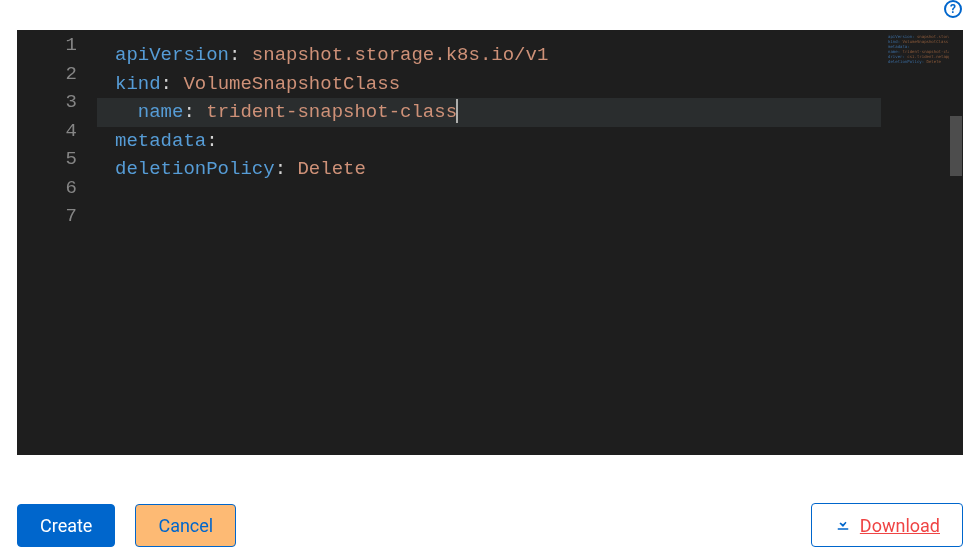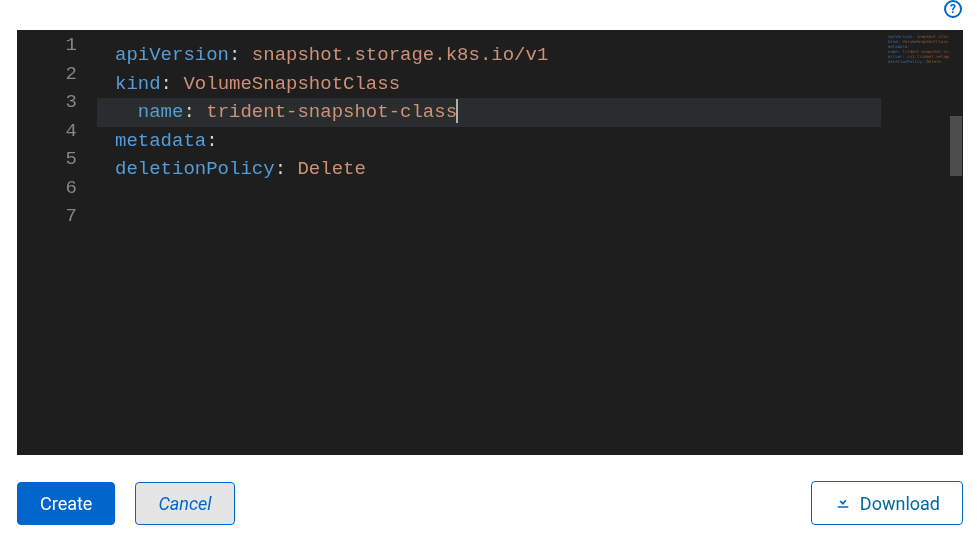--- a/index.html
+++ b/index.html
@@ -113,21 +113,21 @@
   .scrollbar-thumb {
     position: absolute;
     right: 1px;
     top: 86px;
     width: 12px;
     height: 60px;
     background: #4d4d4d;
   }
   .button-row {
     position: absolute;
-    bottom: 24px;
+    bottom: 2px;
     left: 17px;
     right: 17px;
     display: flex;
     align-items: flex-end;
     gap: 20px;
   }
   .btn {
     font-size: 18px;
     padding: 10px 22px;
     border-radius: 4px;
@@ -137,30 +137,30 @@
     gap: 8px;
     border: 1px solid transparent;
     font-family: inherit;
   }
   .btn-primary {
     background: #0066cc;
     color: #fff;
     border-color: #0066cc;
   }
   .btn-secondary {
-    background: #e5e5e5;
+    background: #fdba74;
     color: #0066cc;
     border-color: #0066cc;
-    font-style: italic;
   }
   .btn-download {
     margin-left: auto;
     background: #fff;
-    color: #0369a1;
+    color: #ef4444;
     border-color: #0066cc;
+    text-decoration: underline;
   }
   .dl-icon svg { width: 18px; height: 18px; }
 </style>
 </head>
 <body>
 
 <a class="shortcuts-link">
   <span class="icon">?</span>
 </a>
 

